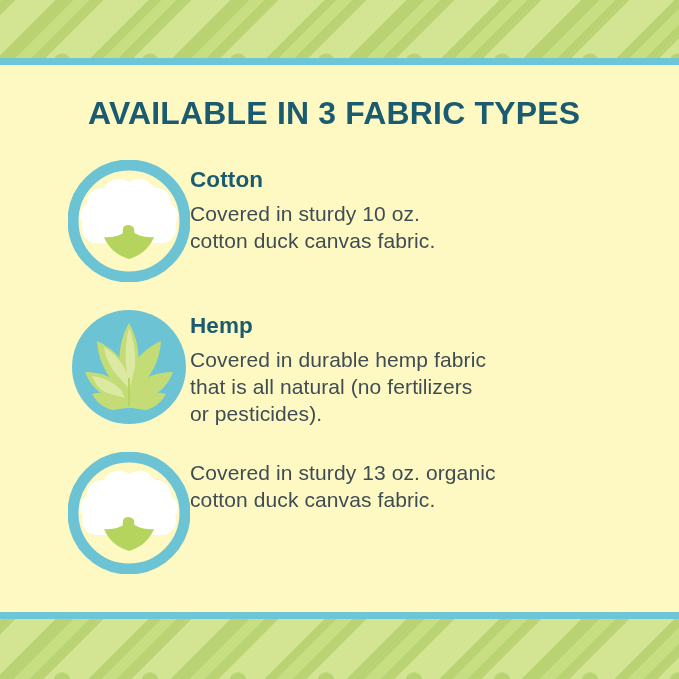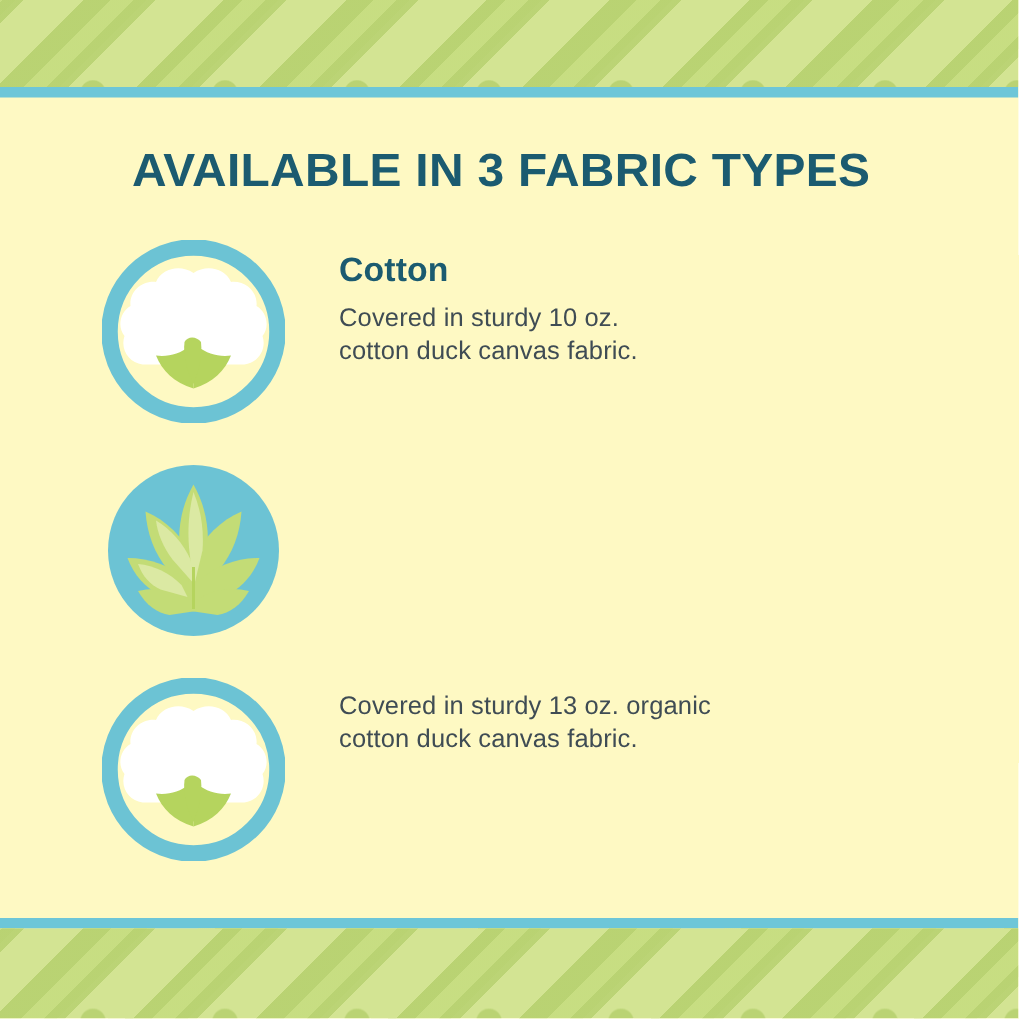--- a/index.html
+++ b/index.html
@@ -116,35 +116,34 @@
     padding-left: 68px;
     margin-bottom: 24px;
   }
   .icon-wrap {
     width: 122px;
     height: 122px;
     flex: 0 0 122px;
   }
   .icon-wrap svg { display: block; }
   .fabric-text {
-    margin-left: 36px;
     padding-top: 8px;
     max-width: 390px;
   }
   .fabric-name {
     color: #1b5b70;
     font-size: 22.5px;
     font-weight: 700;
     line-height: 1.1;
     margin-bottom: 8px;
     letter-spacing: 0.1px;
   }
   .fabric-desc {
     color: #3f4c54;
-    font-size: 17px;
+    font-size: 21px;
     font-weight: 300;
     line-height: 1.28;
     letter-spacing: 0.1px;
     white-space: pre-line;
   }
 </style>
 </head>
 <body>
 
 <div class="canvas">
@@ -209,20 +208,26 @@
             <path d="M98 88 c-12 -3 -24 -1 -35 6 l-6 7 20 3 c8 -1 16 -7 21 -16 z"></path>
           </g>
           <g fill="#dbe9a3">
             <path d="M61 22 c5 12 7 25 6 39 l-6 25 -3 -27 c-1 -13 0 -25 3 -37 z"></path>
             <path d="M36 41 c10 6 18 15 23 26 l3 17 -15 -17 c-6 -8 -10 -17 -11 -26 z"></path>
             <path d="M24 70 c11 1 21 6 29 14 l4 8 -18 -5 c-7 -3 -12 -9 -15 -17 z"></path>
           </g>
           <path d="M60 72 h2 v28 h-2 z" fill="#b5d45e"></path>
         </svg>
       </div>
+      <div class="fabric-text">
+        <div class="fabric-name">Hemp</div>
+        <div class="fabric-desc">Covered in durable hemp fabric
+that is all natural (no fertilizers
+or pesticides).</div>
+      </div>
     </div>
 
     <div class="fabric-row">
       <div class="icon-wrap">
         <svg width="122" height="122" viewBox="0 0 122 122" aria-hidden="true">
           <circle cx="61" cy="61" r="56" fill="none" stroke="#6cc3d4" stroke-width="11"></circle>
           <path d="M61 22
                    c-9 -6 -21 -3 -25 6
                    c-10 -1 -18 7 -17 16
                    c-7 4 -9 14 -4 20

